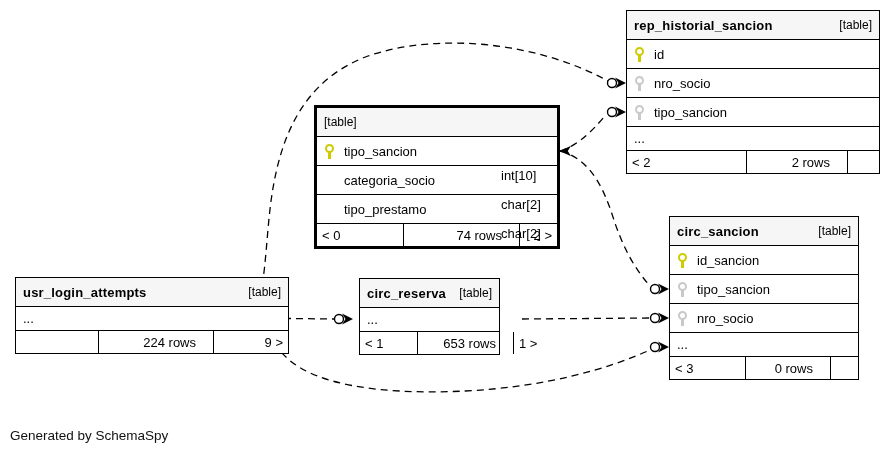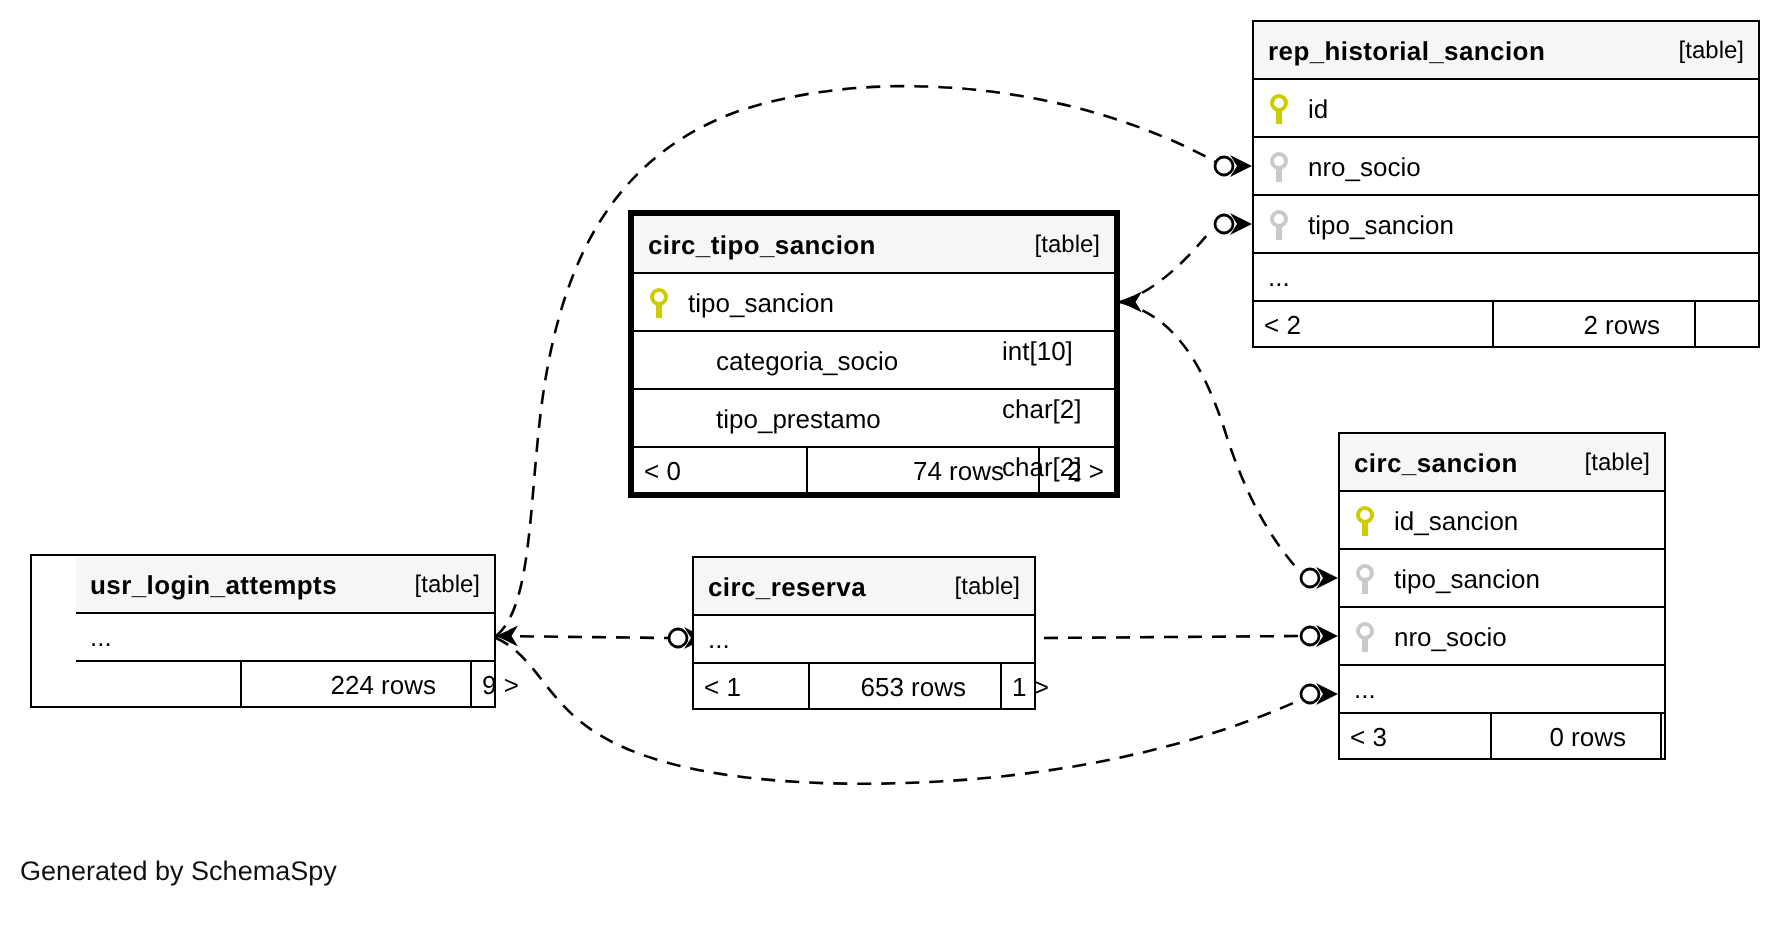--- a/index.html
+++ b/index.html
@@ -9,21 +9,21 @@
 
   .db-table { position:absolute; border:1px solid #000; background:#fff; font-size:13px; box-sizing:border-box; }
   .db-table.emphasized { border-width:3px; }
 
   .thead { display:flex; justify-content:space-between; align-items:center;
            background:#f6f6f6; border-bottom:1px solid #000; height:28px; padding:0 7px; }
   .tname { font-weight:bold; font-size:13px; letter-spacing:.2px; }
   .ttag  { font-size:12px; }
 
   .crow { display:flex; align-items:center; height:28px; border-bottom:1px solid #000; padding-left:8px; box-sizing:content-box; }
-  .crow.nokey { padding-left:41px; }
+  .crow.nokey { padding-left:27px; }
   .keyspot { width:19px; flex:0 0 19px; display:flex; align-items:center; }
   .key { width:9px; height:15px; position:relative; display:inline-block; }
   .key::before { content:""; position:absolute; left:0; top:0; width:9px; height:9px;
                  border:2.6px solid currentColor; border-radius:50%; box-sizing:border-box; }
   .key::after  { content:""; position:absolute; left:3.2px; top:8px; width:2.6px; height:7px; background:currentColor; }
   .key.primary { color:#cccc00; }
   .key.foreign { color:#c9c9c9; }
   .cname { white-space:nowrap; }
   .ctype { margin-left:auto; flex:0 0 62px; align-self:stretch; border-left:1px solid #000;
            display:flex; align-items:center; padding-left:5px; box-sizing:border-box; white-space:nowrap;margin-top:38px; }
@@ -98,21 +98,20 @@
     <div class="erow">...</div>
     <div class="tfoot">
       <span class="fcell a-left" style="flex:0 0 107px;">&lt; 2</span>
       <span class="fcell a-right" style="flex:0 0 89px;">2 rows</span>
       <span class="fcell a-right" style="flex:1;"></span>
     </div>
   </div>
 
   <div class="db-table emphasized" style="left:314px; top:105px; width:246px;">
     <div class="thead">
-      <span class="tname">circ_tipo_sancion</span>
       <span class="ttag">[table]</span>
     </div>
     <div class="crow">
       <span class="keyspot">
           <span class="key primary"></span>
         </span>
       <span class="cname">tipo_sancion</span>
       <span class="ctype">int[10]</span>
     </div>
     <div class="crow nokey">
@@ -123,21 +122,21 @@
       <span class="cname">tipo_prestamo</span>
       <span class="ctype">char[2]</span>
     </div>
     <div class="tfoot">
       <span class="fcell a-left" style="flex:0 0 74px;">&lt; 0</span>
       <span class="fcell a-right" style="flex:0 0 104px;text-align:center;">74 rows</span>
       <span class="fcell a-right" style="flex:1;">2 &gt;</span>
     </div>
   </div>
 
-  <div class="db-table" style="left:669px; top:216px; width:164px;">
+  <div class="db-table" style="left:669px; top:216px; width:190px;">
     <div class="thead">
       <span class="tname">circ_sancion</span>
       <span class="ttag">[table]</span>
     </div>
     <div class="crow">
       <span class="keyspot">
           <span class="key primary"></span>
         </span>
       <span class="cname">id_sancion</span>
     </div>
@@ -154,34 +153,34 @@
       <span class="cname">nro_socio</span>
     </div>
     <div class="erow">...</div>
     <div class="tfoot">
       <span class="fcell a-left" style="flex:0 0 63px;">&lt; 3</span>
       <span class="fcell a-right" style="flex:0 0 73px;">0 rows</span>
       <span class="fcell a-right" style="flex:1;"></span>
     </div>
   </div>
 
-  <div class="db-table" style="left:15px; top:277px; width:233px;padding-left:22px;">
+  <div class="db-table" style="left:15px; top:277px; width:274px;">
     <div class="thead">
       <span class="tname">usr_login_attempts</span>
       <span class="ttag">[table]</span>
     </div>
     <div class="erow">...</div>
     <div class="tfoot">
       <span class="fcell a-left" style="flex:0 0 70px;"></span>
       <span class="fcell a-right" style="flex:0 0 103px;">224 rows</span>
       <span class="fcell a-right" style="flex:1;">9 &gt;</span>
     </div>
   </div>
 
-  <div class="db-table" style="left:346px; top:278px; width:172px;">
+  <div class="db-table" style="left:359px; top:278px; width:141px;">
     <div class="thead">
       <span class="tname">circ_reserva</span>
       <span class="ttag">[table]</span>
     </div>
     <div class="erow">...</div>
     <div class="tfoot">
       <span class="fcell a-left" style="flex:0 0 45px;">&lt; 1</span>
       <span class="fcell a-right" style="flex:0 0 84px;">653 rows</span>
       <span class="fcell a-right" style="flex:1;">1 &gt;</span>
     </div>

